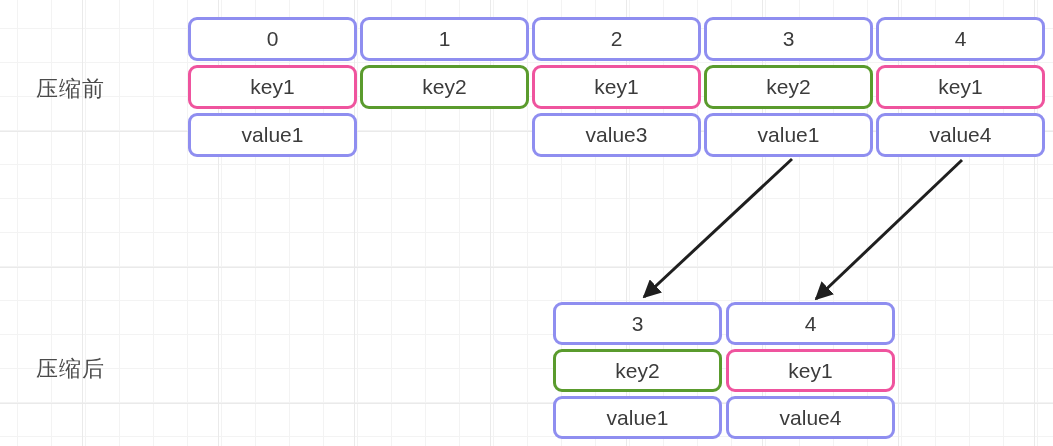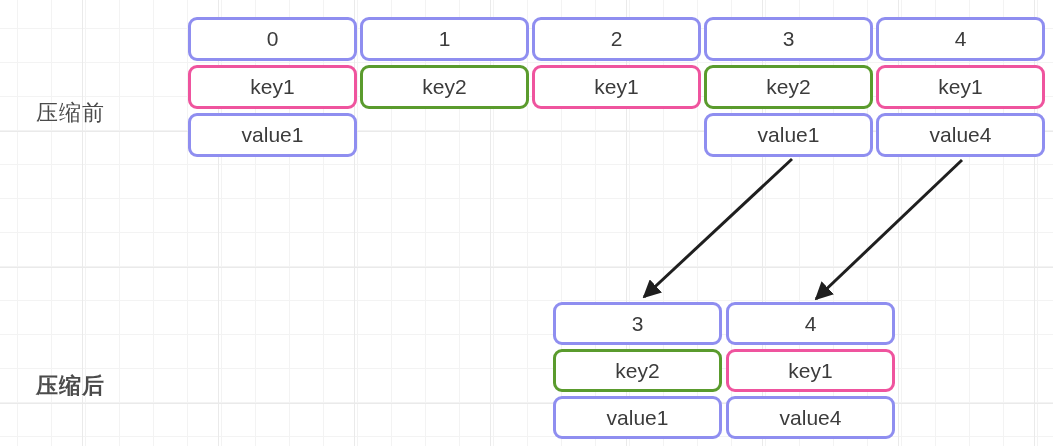--- a/index.html
+++ b/index.html
@@ -30,22 +30,22 @@
   }
   .section-label {
     position: absolute;
     left: 36px;
     width: 110px;
     font-size: 22px;
     color: var(--label-text);
     letter-spacing: 1px;
     white-space: nowrap;
   }
-  .label-before { top: 74px; margin-top: 24px; }
-  .label-after  { top: 371px; font-weight: bold; }
+  .label-before { top: 74px; }
+  .label-after  { top: 354px; }
 
   .array {
     position: absolute;
     display: flex;
     flex-direction: row;
     gap: 3px;
   }
   .array-before { left: 188px; top: 17px; }
   .array-after  { left: 553px; top: 302px; }
   .array-after  { gap: 4px; }
@@ -97,20 +97,21 @@
       <div class="cell" style="border-color: rgb(239, 84, 158);">key1</div>
       <div class="cell">value1</div>
     </div>
     <div class="col">
       <div class="cell">1</div>
       <div class="cell" style="border-color: rgb(90, 155, 45);">key2</div>
     </div>
     <div class="col">
       <div class="cell">2</div>
       <div class="cell" style="border-color: rgb(239, 84, 158);">key1</div>
+      <div class="cell">value3</div>
     </div>
     <div class="col">
       <div class="cell">3</div>
       <div class="cell" style="border-color: rgb(90, 155, 45);">key2</div>
       <div class="cell">value1</div>
     </div>
     <div class="col">
       <div class="cell">4</div>
       <div class="cell" style="border-color: rgb(239, 84, 158);">key1</div>
       <div class="cell">value4</div>

